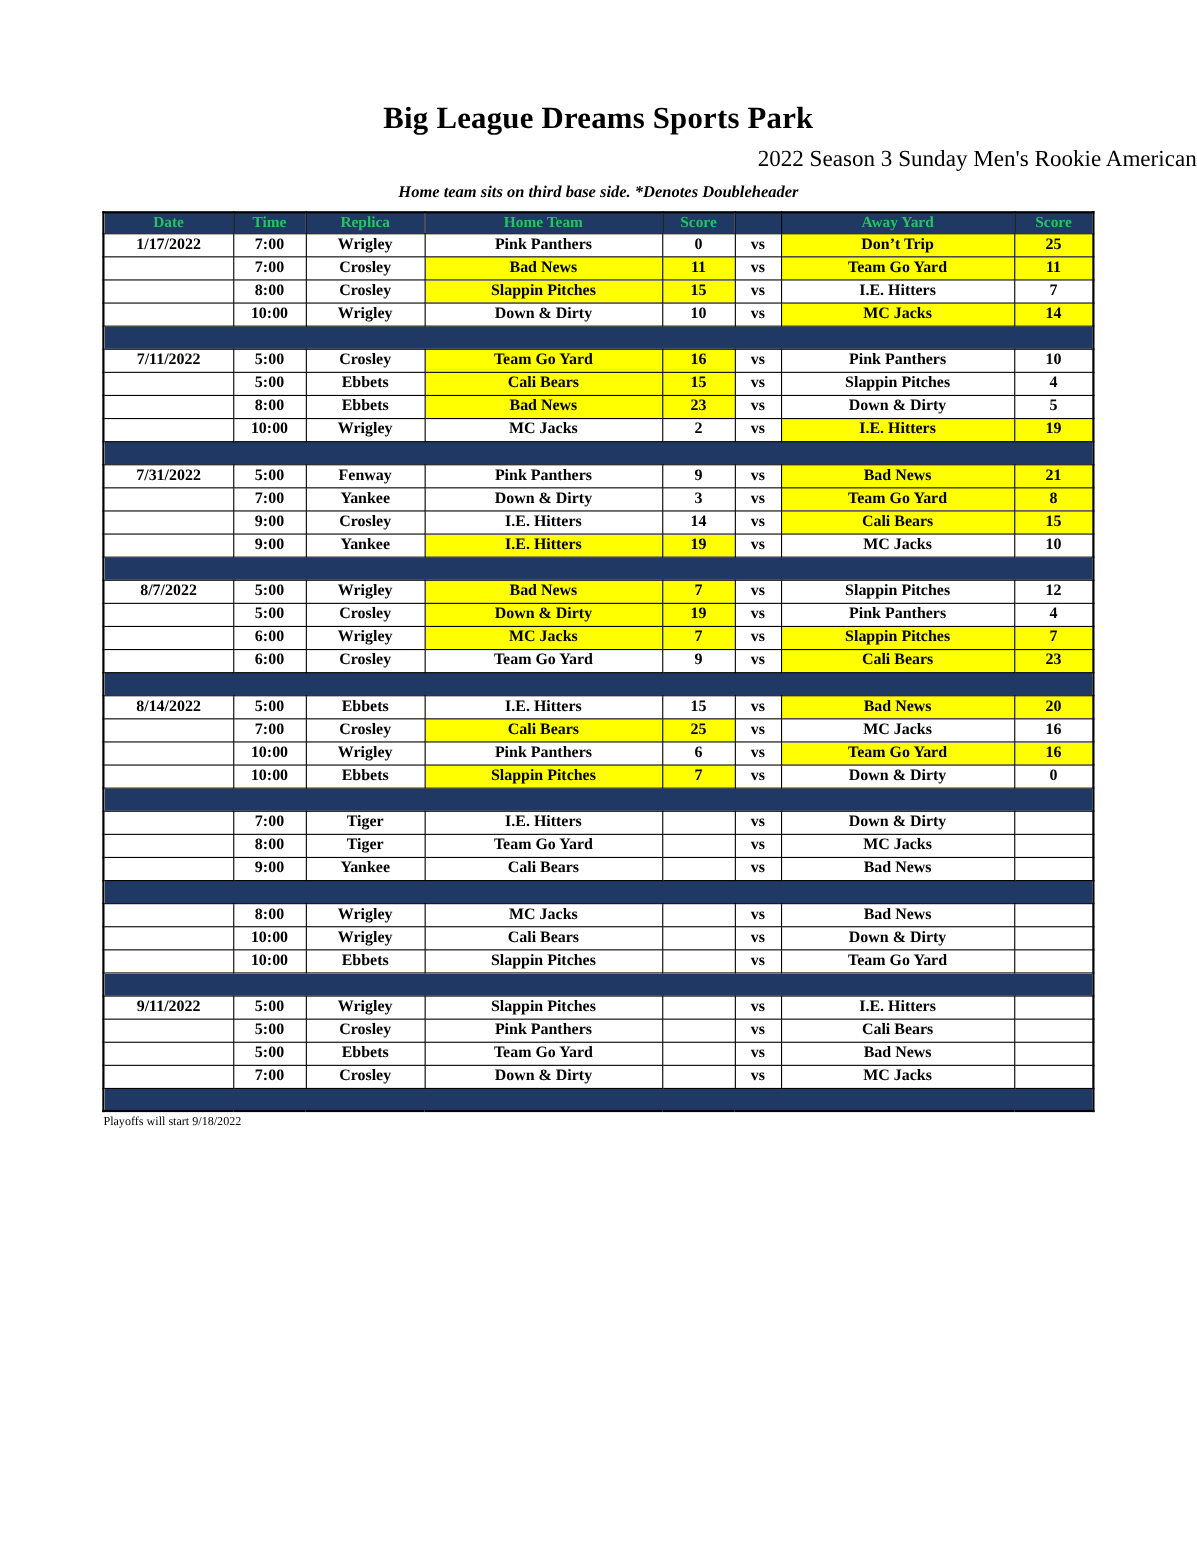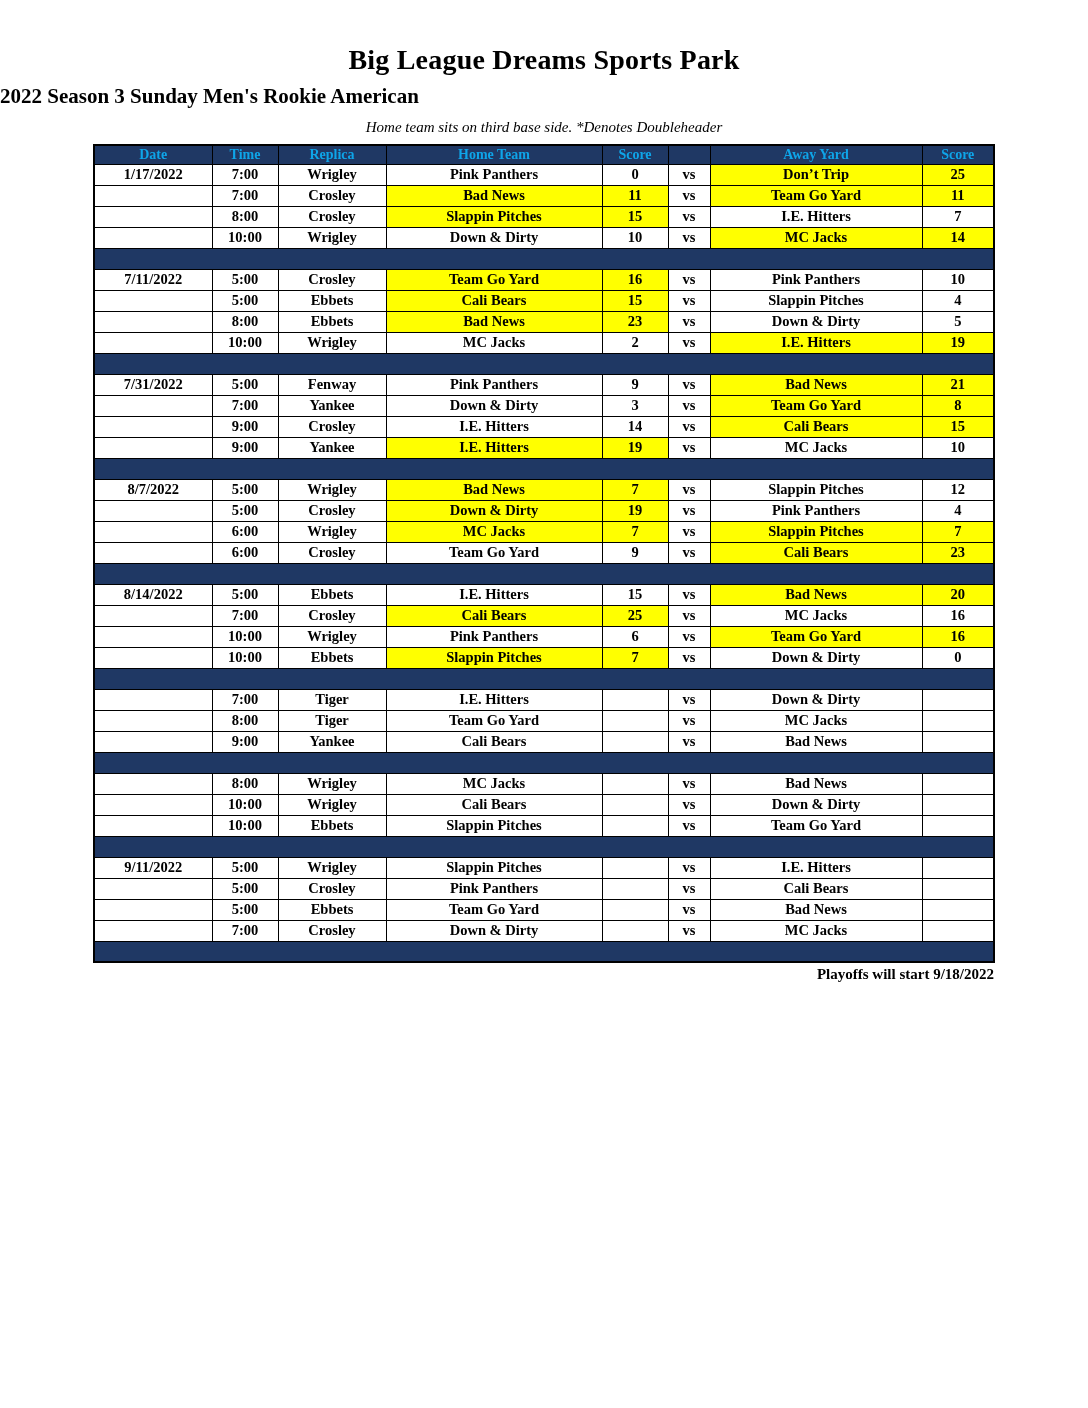--- a/index.html
+++ b/index.html
@@ -8,39 +8,39 @@
     padding: 0;
     background: #ffffff;
     width: 1088px;
     height: 1408px;
     font-family: "Liberation Serif", serif;
     color: #000;
   }
   .page {
     width: 1088px;
     height: 1244px;
-    padding-top: 44px;
+    padding-top: 92px;
   }
   .doc-title {
     text-align: center;
     font-size: 28px;
     font-weight: bold;
     margin: 0 0 8px 0;
     letter-spacing: 0.2px;
   }
   .doc-subtitle {
-    text-align: left;
+    text-align: right;
     font-size: 21px;
-    font-weight: bold;
+    font-weight: normal;
     margin: 0 0 10px 0;
   }
   .doc-note {
     text-align: center;
     font-size: 15px;
-    font-weight: normal;
+    font-weight: bold;
     font-style: italic;
     margin: 0 0 8px 0;
   }
   table.schedule {
     border-collapse: collapse;
     width: 900px;
     margin: 0 auto;
     table-layout: fixed;
     border: 2px solid #000;
   }
@@ -49,39 +49,39 @@
     font-size: 14.5px;
     font-weight: bold;
     text-align: center;
     padding: 0 2px;
     height: 21px;
     overflow: hidden;
     white-space: nowrap;
   }
   table.schedule thead th {
     background: var(--navy, #1F3864);
-    color: #0ea5e9;
+    color: #22c55e;
     height: 19px;
     font-size: 14px;
   }
   td.sep {
     background: var(--navy, #1F3864);
     height: 16px;
     padding: 0;
   }
   td.hl { background: var(--hl, #FFFF00); }
   td.vs {
     font-size: 13px;
   }
   .footer {
     width: 900px;
     margin: 3px auto 0 auto;
-    font-weight: bold;
-    font-size: 15px;
-    text-align: right;
+    font-weight: normal;
+    font-size: 11px;
+    text-align: left;
   }
 </style>
 </head>
 <body>
 
 <div class="page">
   <h1 class="doc-title">Big League Dreams Sports Park</h1>
   <h2 class="doc-subtitle">2022 Season 3 Sunday Men's Rookie American</h2>
   <div class="doc-note">Home team sits on third base side.  *Denotes Doubleheader</div>
 

